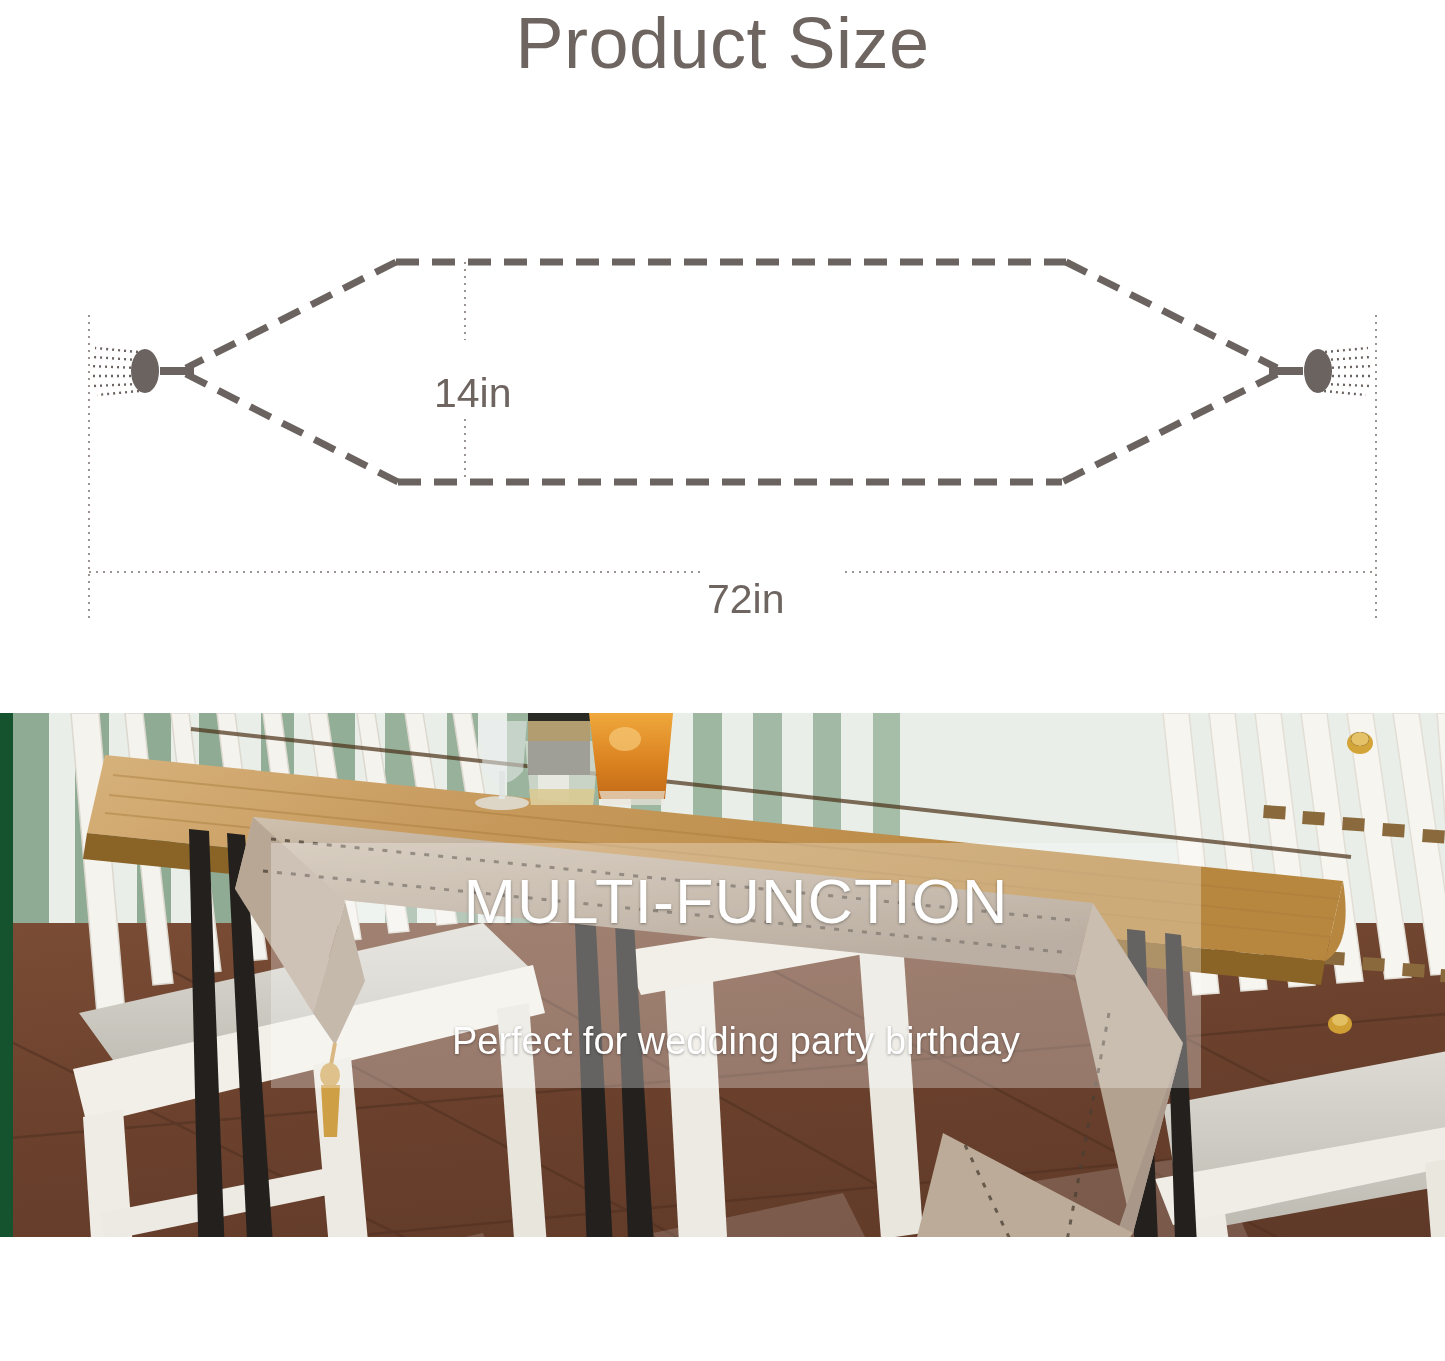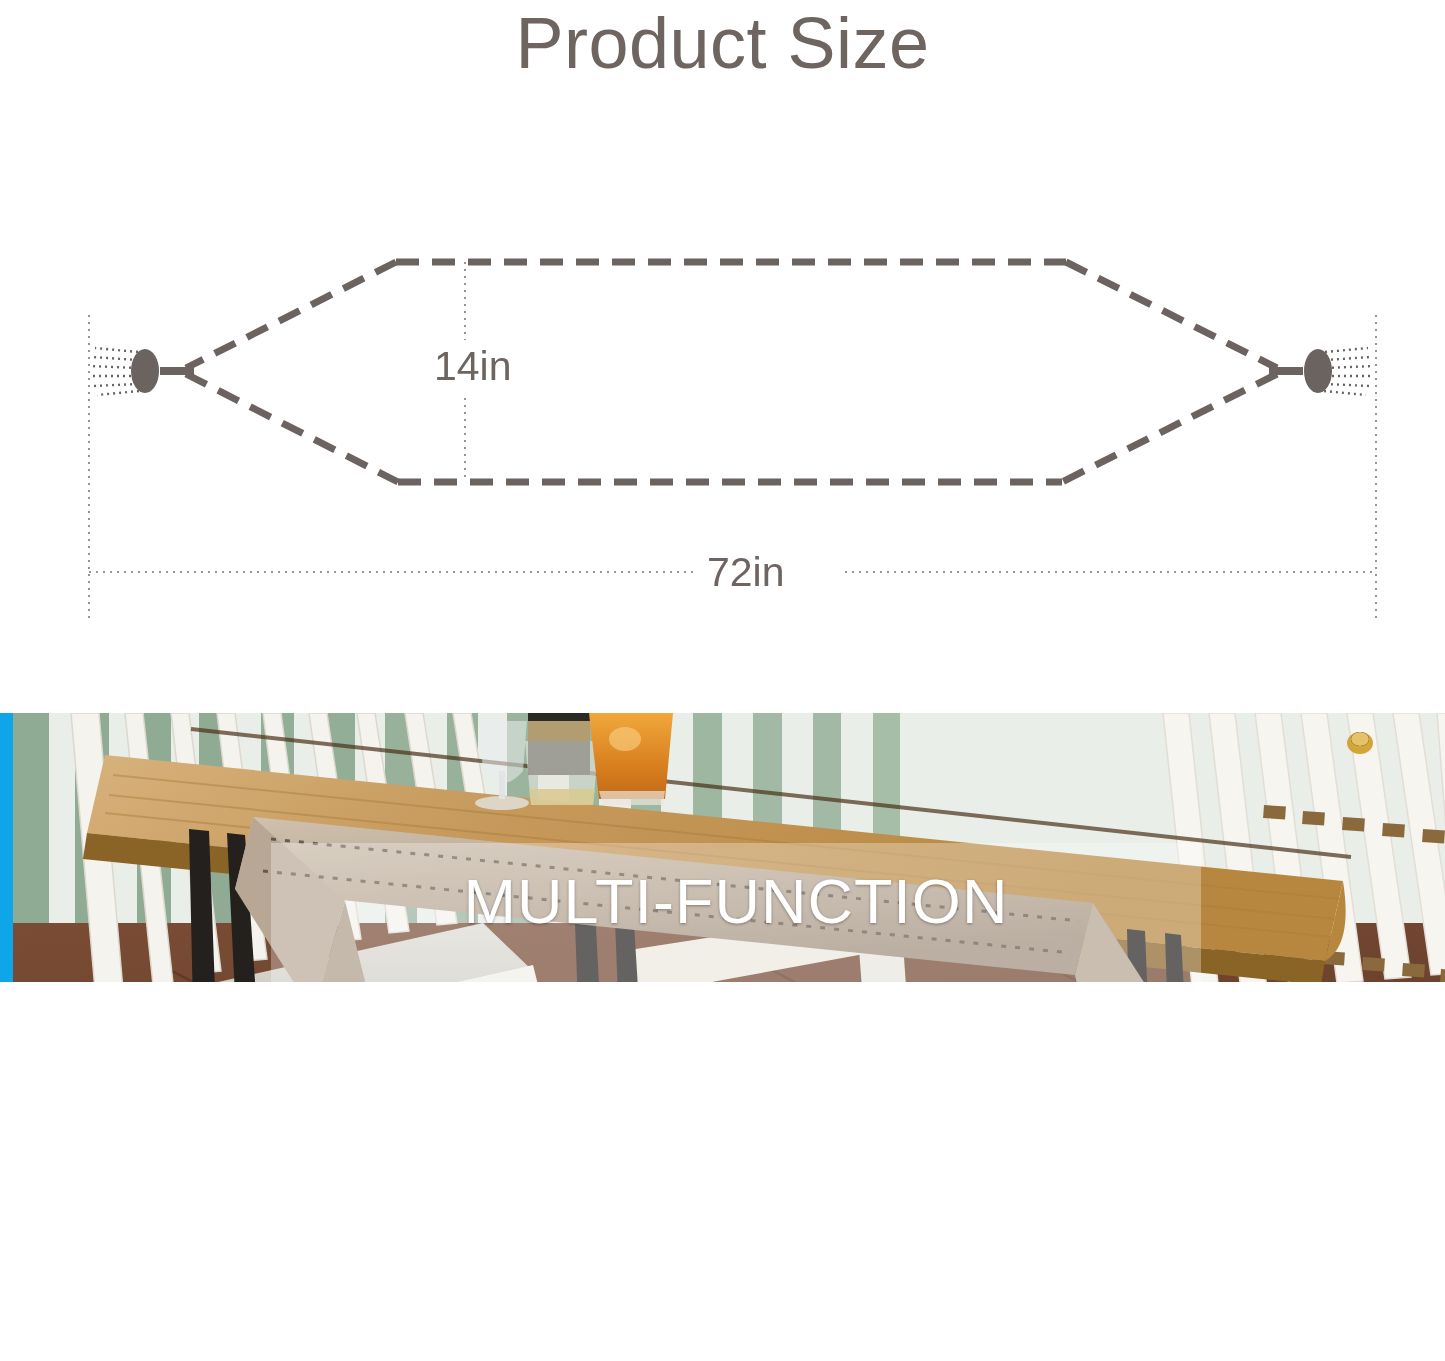--- a/index.html
+++ b/index.html
@@ -6,23 +6,23 @@
     margin: 0;
     padding: 0;
     background: #ffffff;
   }
   body {
     font-family: "Liberation Sans", sans-serif;
   }
   .page {
     position: relative;
     width: 1445px;
-    height: 982px;
+    height: 1237px;
     overflow: hidden;
-    background: #0ea5e9;
+    background: #14532d;
   }
 
   
   .diagram-section {
     position: absolute;
     left: 0; top: 0;
     width: 1445px;
     height: 713px;
     background: #ffffff;
   }
@@ -53,20 +53,21 @@
   }
 
   .dim-label {
     position: absolute;
     color: #6e6560;
     font-size: 41px;
     font-weight: 400;
     white-space: nowrap;
     background: #ffffff;
     padding: 0 10px;
+    margin-top: 27px;
   }
   .dim-14 {
     left: 424px;
     top: 343px;
   }
   .dim-72 {
     left: 697px;
     top: 549px;
   }
 
@@ -442,16 +443,17 @@
           <path d="M586,78 L652,78 L650,92 L590,92 Z" fill="#e9e6dc" opacity="0.7"></path>
           <ellipse cx="612" cy="26" rx="16" ry="12" fill="#f6c978" opacity="0.7"></ellipse>
         </g>
       </g>
     </svg>
 
     <div class="overlay-band"></div>
 
     <div class="overlay-text">
       <div class="ov-headline">MULTI-FUNCTION</div>
+      <div class="ov-line2">Perfect for wedding party birthday</div>
     </div>
   </div>
 
 </div>
 
 </body></html>

